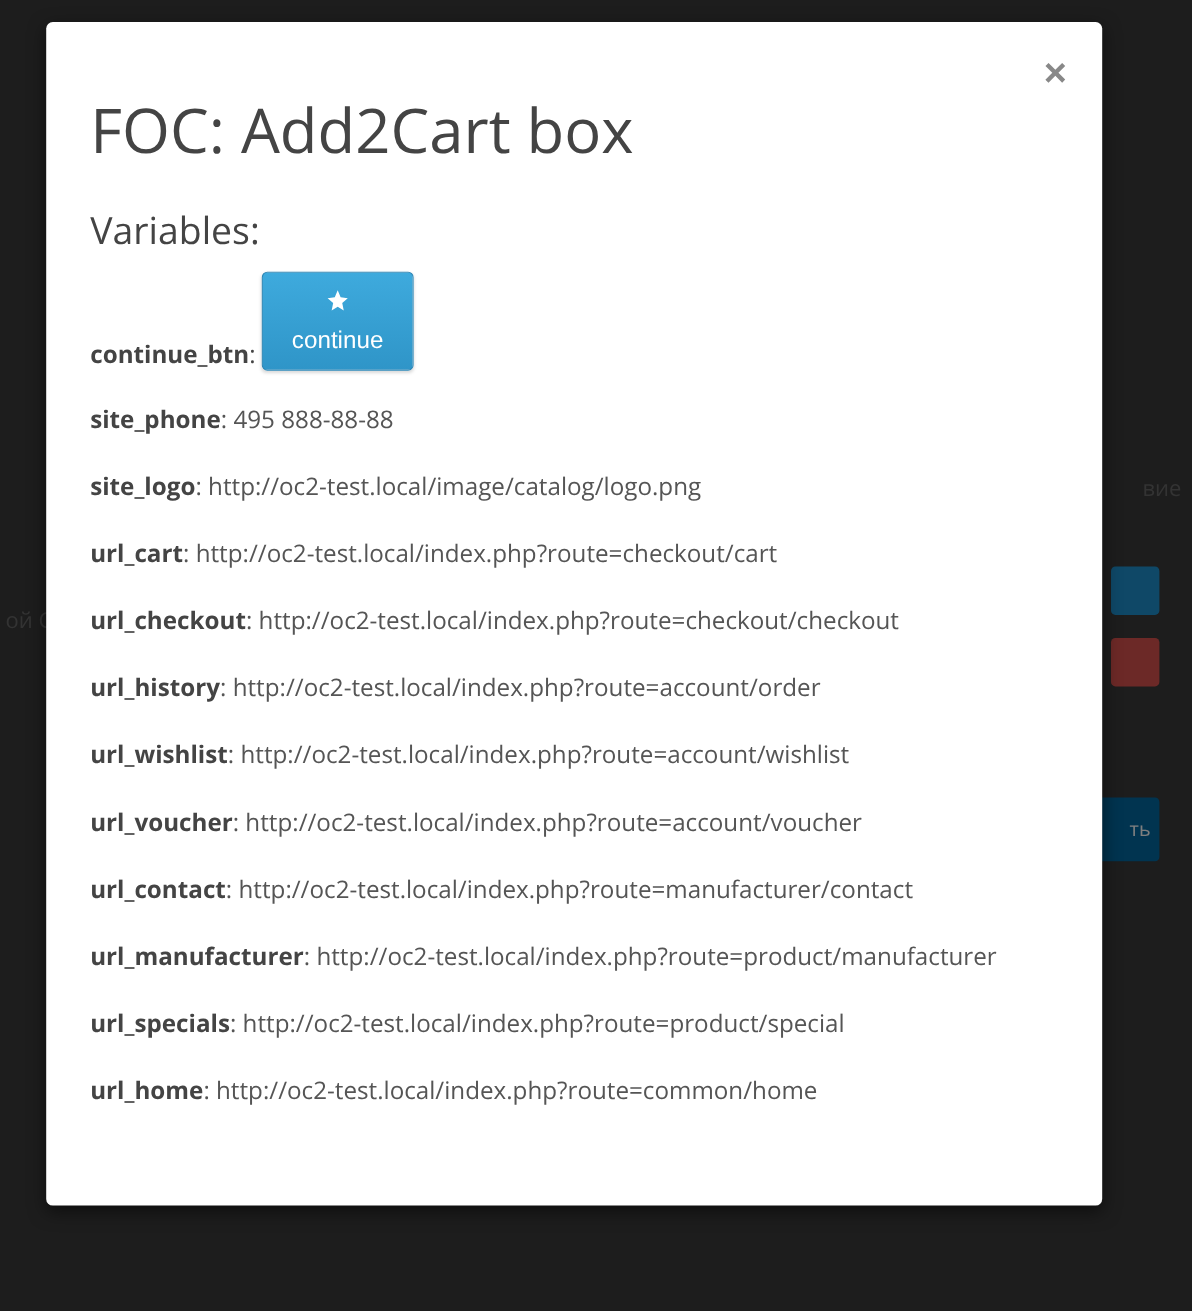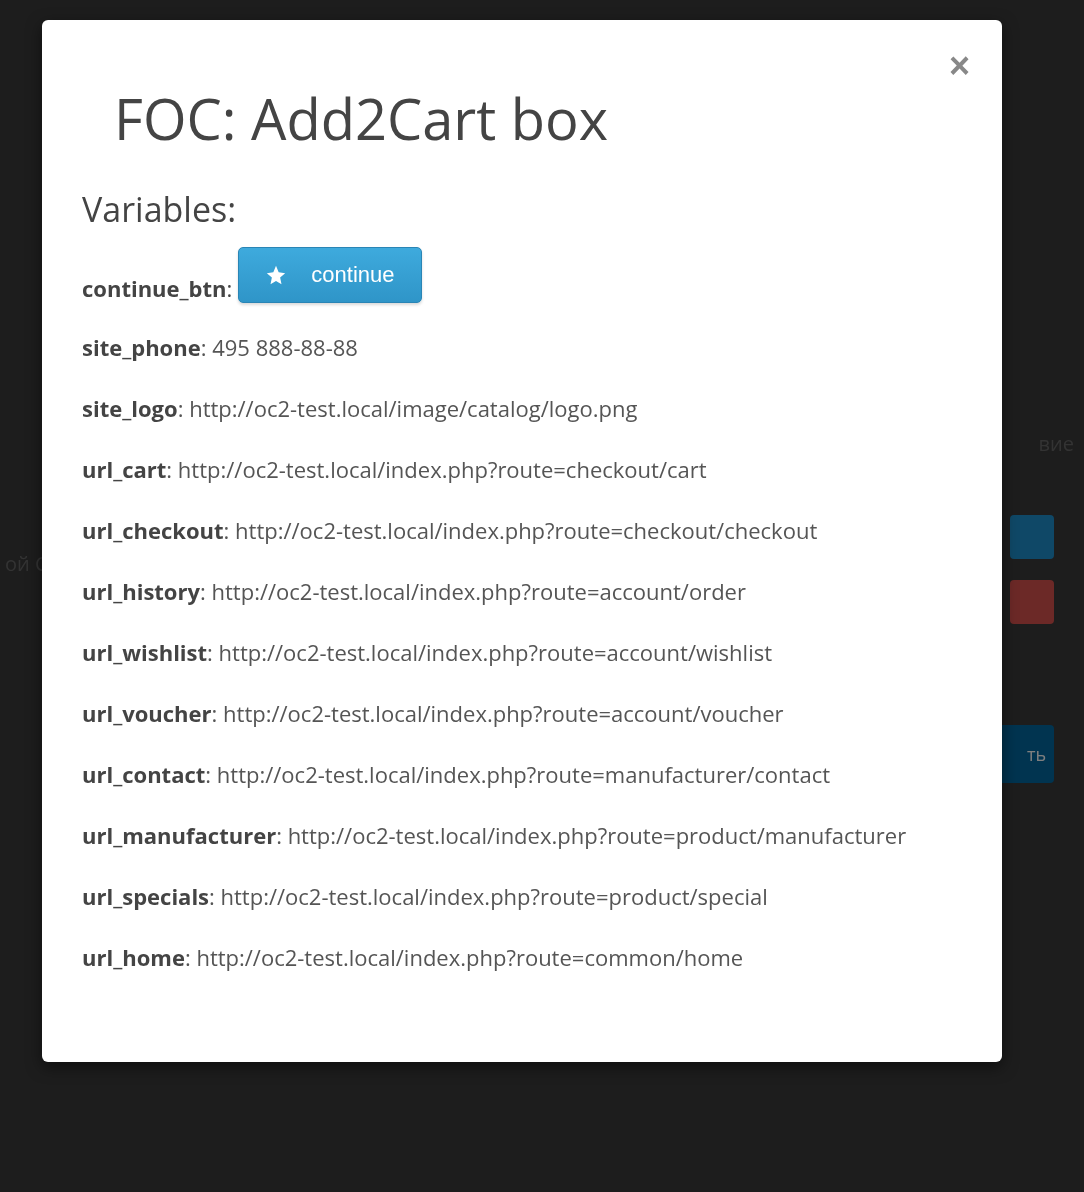--- a/index.html
+++ b/index.html
@@ -71,52 +71,52 @@
       cursor: pointer;
       background: none;
       border: none;
     }
     .modal h1 {
       font-size: 56px;
       font-weight: 400;
       color: #444;
       margin-bottom: 30px;
       margin-top: 20px;
-      margin-left: 32px;
     }
     .modal h2 {
       font-size: 34px;
       font-weight: 400;
       color: #444;
       margin-bottom: 15px;
     }
     .var-row {
       margin-bottom: 28px;
       font-size: 22px;
       color: #555;
       line-height: 1.5;
     }
     .var-row .key {
       font-weight: 700;
       color: #444;
     }
     .continue-btn {
       display: inline-flex;
       align-items: center;
-      gap: 24px;
+      gap: 12px;
       background: linear-gradient(to bottom, #3eaadd, #2f95c8);
       border: 1px solid #2a85b5;
       border-radius: 5px;
       color: #fff;
       font-size: 22px;
       padding: 14px 26px;
       cursor: pointer;
       box-shadow: 0 2px 3px rgba(0,0,0,0.15);
       vertical-align: middle;
       margin-left: 6px;
+      flex-direction: column;
     }
     .continue-btn svg {
       width: 22px;
       height: 22px;
       fill: #fff;
     }
     .first-row {
       display: flex;
       align-items: flex-end;
       margin-bottom: 28px;

